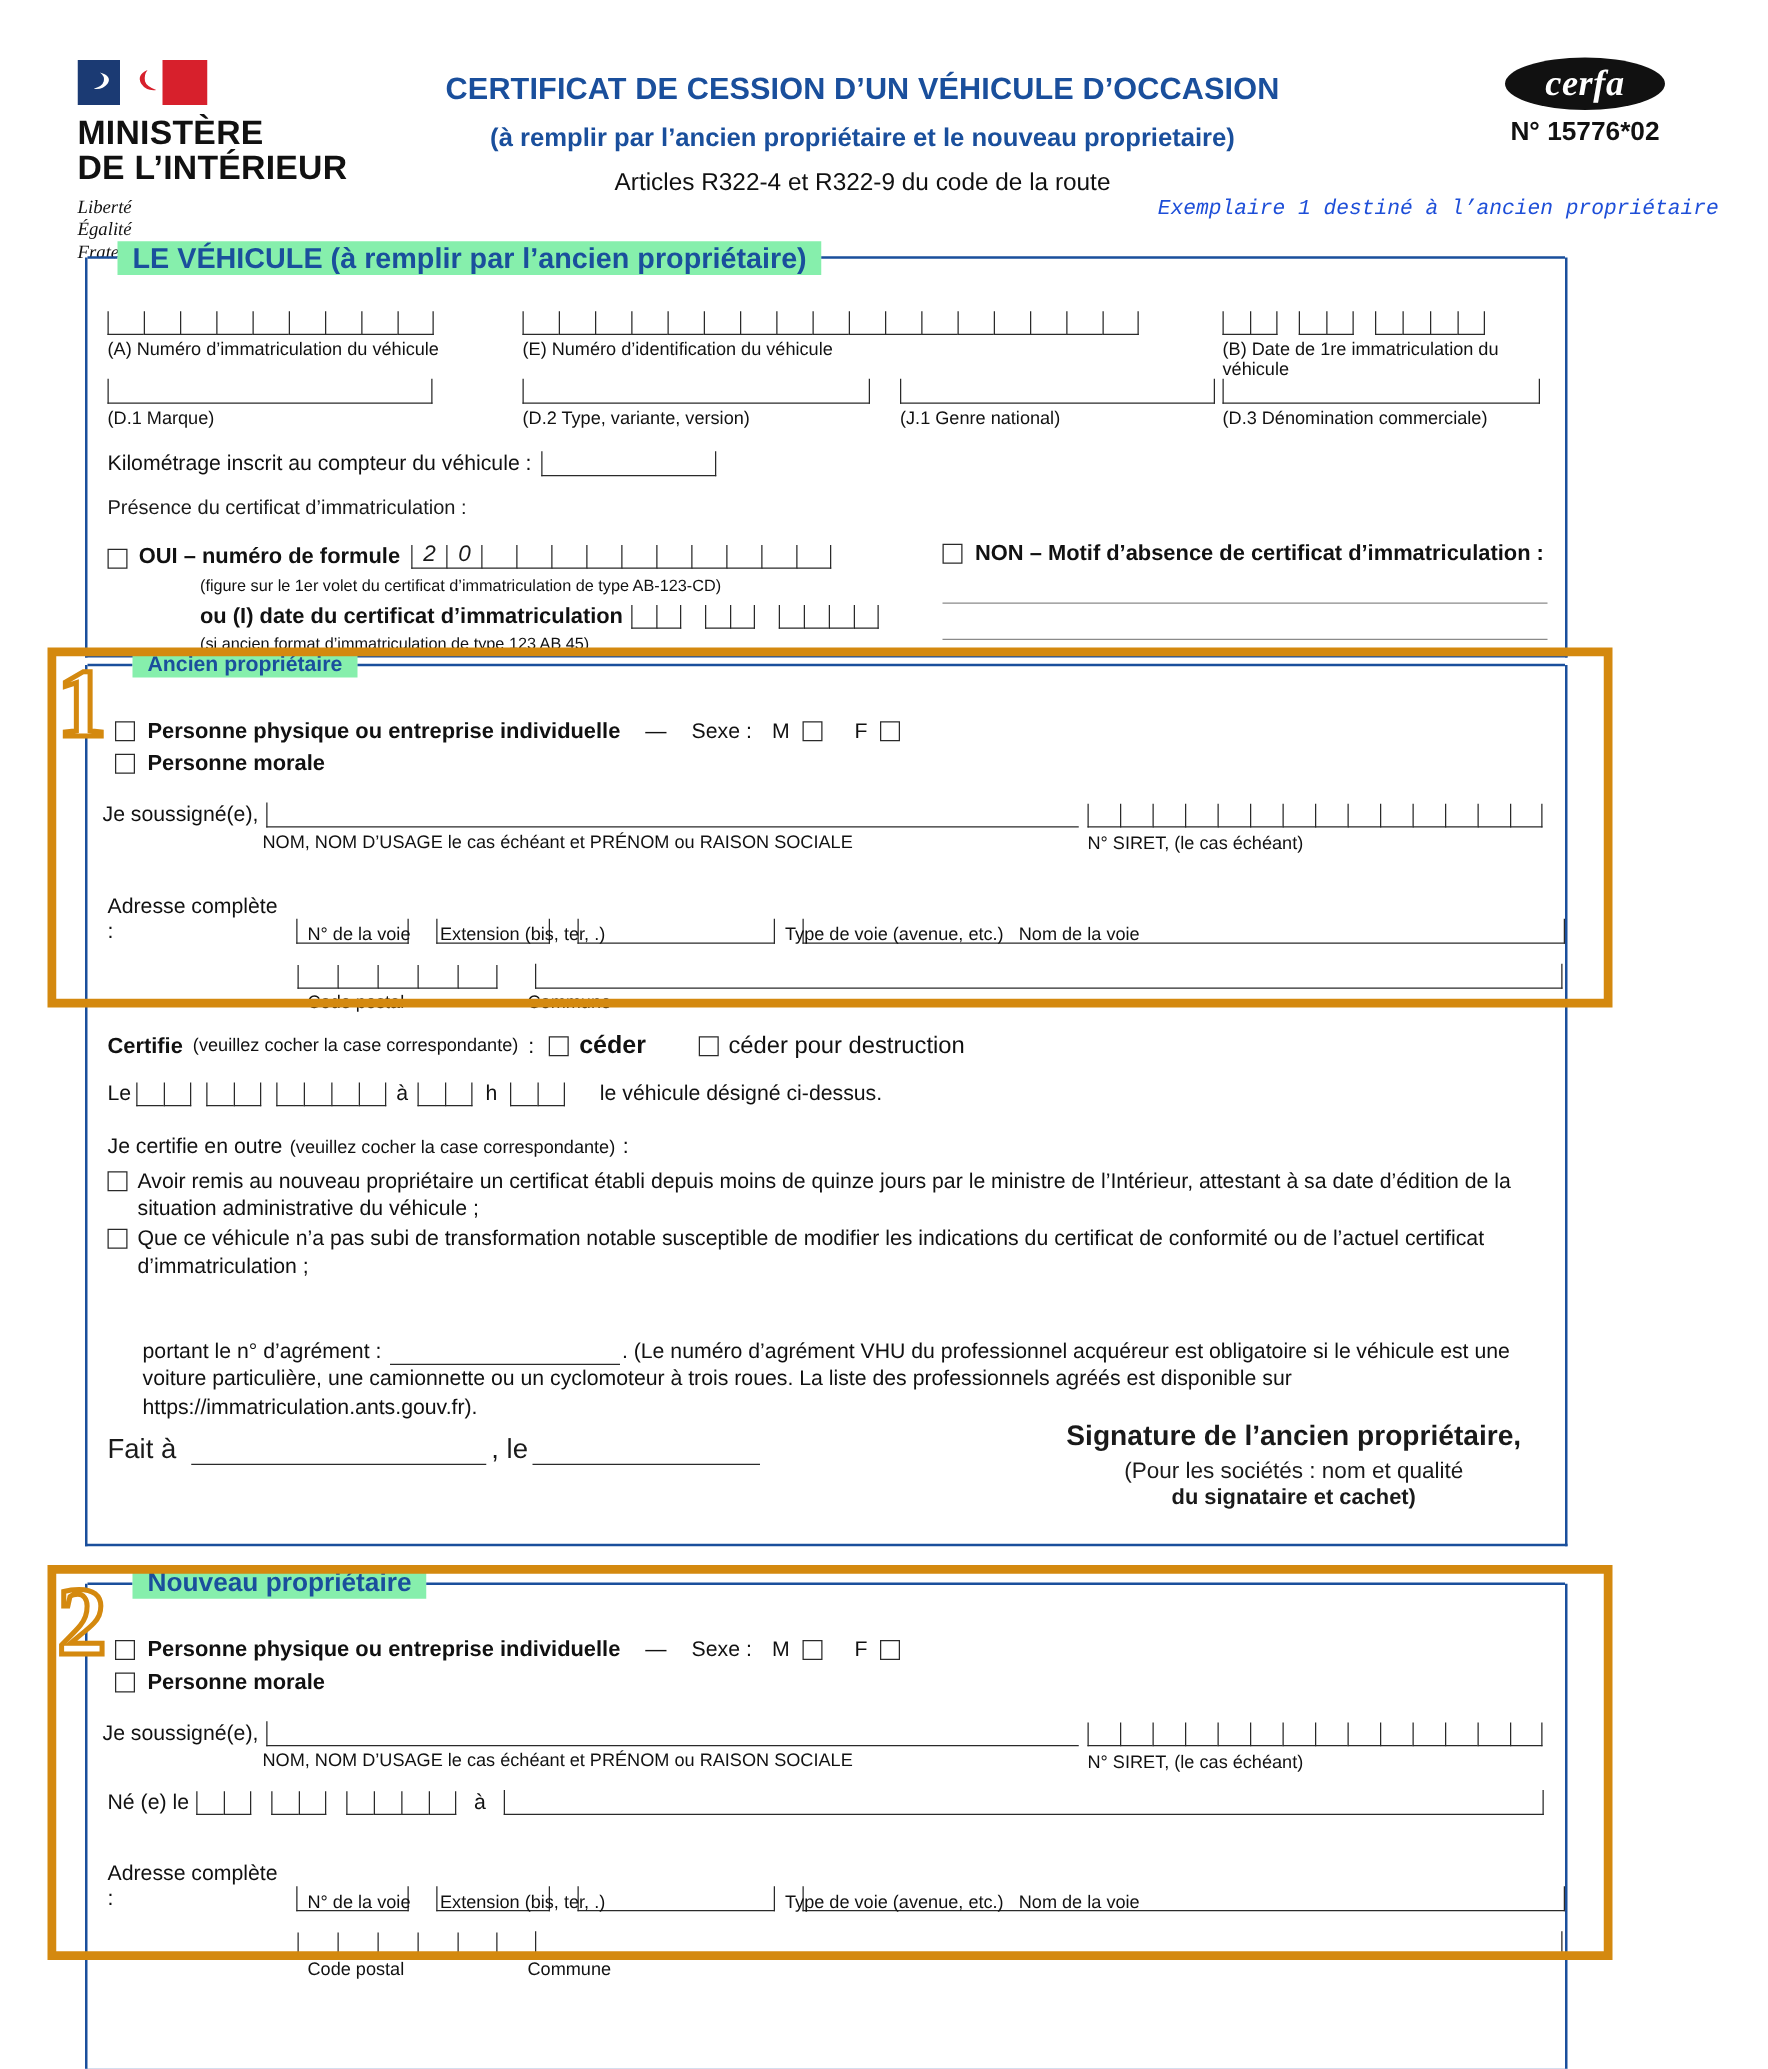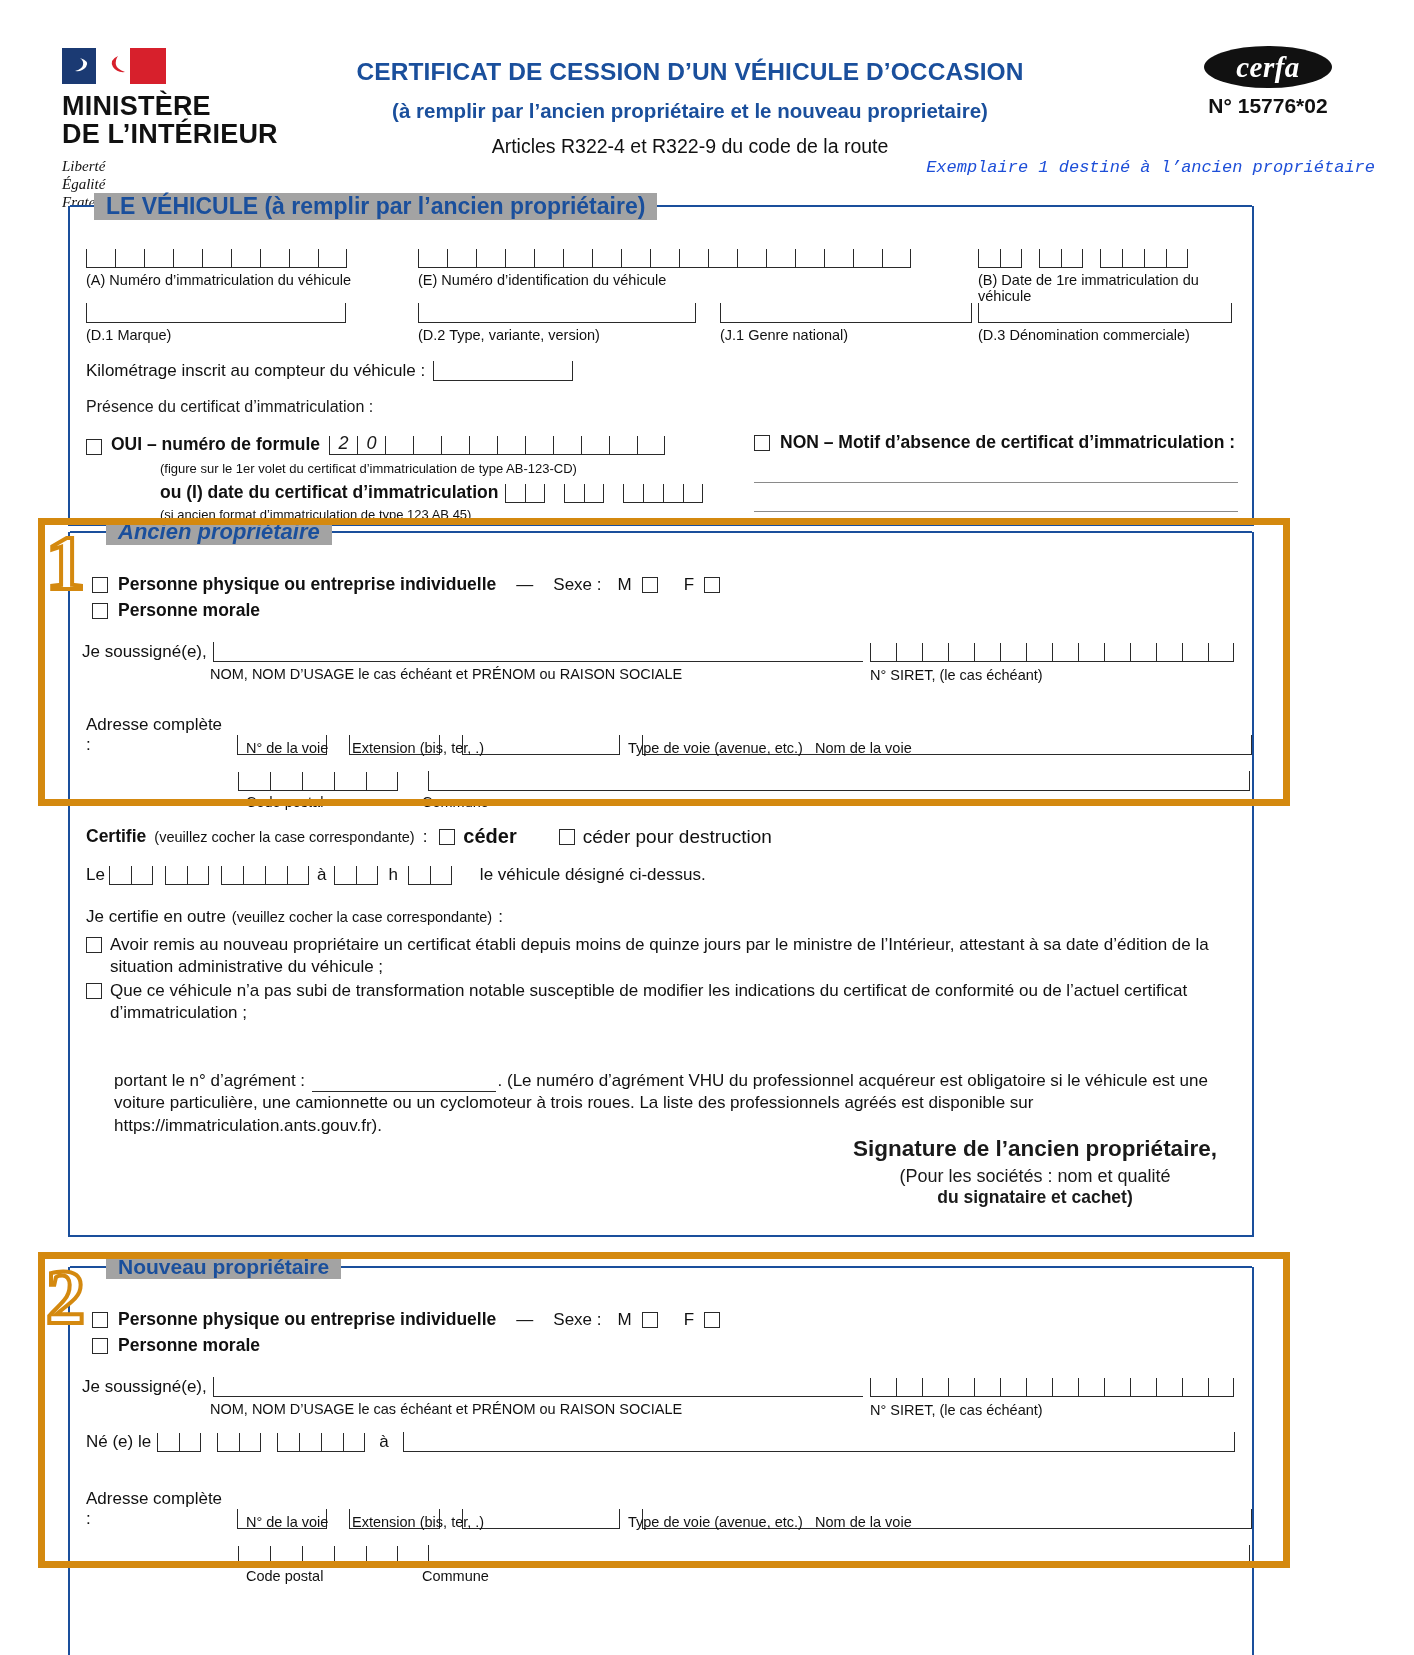--- a/index.html
+++ b/index.html
@@ -49,29 +49,29 @@
     border-top:none;
     box-sizing:border-box;
   }
   .fs-legendrow{
     position:absolute;top:-11px;left:0;right:0;height:22px;
     display:flex;align-items:center;
     pointer-events:none;
   }
   .fs-line{height:2px;background:#1a4f9c;flex:0 0 auto;}
   .fs-legend{
-    color:#1a4f9c;font-weight:bold;background:#a3a3a3;
+    color:#1a4f9c;font-weight:bold;background:#86efac;
     padding:0 12px;white-space:nowrap;
   }
   .fs-line-grow{height:2px;background:#1a4f9c;flex:1 1 auto;}
 
   #veh{left:68px;top:206px;width:1186px;height:320px;}
   #veh .fs-legend{font-size:23px;}
   #anc{left:68px;top:532px;width:1186px;height:705px;}
-  #anc .fs-legend{font-size:22px;font-style:italic;}
+  #anc .fs-legend{font-size:17px;}
   #nouv{left:68px;top:1267px;width:1186px;height:390px;}
   #nouv .fs-legend{font-size:21px;}
 
   
   .hl{
     position:absolute;border:7px solid #d4890f;box-sizing:border-box;
     pointer-events:none;
   }
   #hl1{left:38px;top:518px;width:1252px;height:288px;}
   #hl2{left:38px;top:1252px;width:1252px;height:316px;}
@@ -433,20 +433,26 @@
       <span class="lbl" style="line-height:1.3">Que ce véhicule n’a pas subi de transformation notable susceptible de modifier les indications du certificat de conformité ou de l’actuel certificat d’immatriculation ;</span>
     </div>
 
     <div class="abs" style="left:44px;top:518px;width:1120px;line-height:1.32;margin-top:20px;">
       <span class="lbl">portant le n° d’agrément :</span>
       <span class="uline-dark" style="width:184px;margin:0 2px"></span><span class="lbl">. (Le numéro d’agrément VHU du professionnel acquéreur est obligatoire si le</span>
       <span class="lbl">véhicule est une voiture particulière, une camionnette ou un cyclomoteur à trois roues. La liste des professionnels agréés est disponible sur</span>
       <span class="lbl">https://immatriculation.ants.gouv.fr).</span>
     </div>
 
+    <div class="abs" style="left:16px;top:614px;display:flex;align-items:flex-end;gap:4px;">
+      <span style="font-size:22px">Fait à</span>
+      <span class="uline-dark" style="width:236px;margin-left:8px"></span>
+      <span style="font-size:22px">, le</span>
+      <span class="uline-dark" style="width:182px"></span>
+    </div>
 
     <div class="abs" style="left:760px;top:604px;width:410px;text-align:center;">
       <div style="font-size:22.5px;font-weight:bold;">Signature de l’ancien propriétaire,</div>
       <div style="font-size:18px;font-weight:normal;margin-top:4px;">(Pour les sociétés : nom et qualité</div>
       <div style="font-size:17.5px;font-weight:bold;">du signataire et cachet)</div>
     </div>
   </div>
 
   <div class="fs" id="nouv">
     <div class="fs-legendrow">

